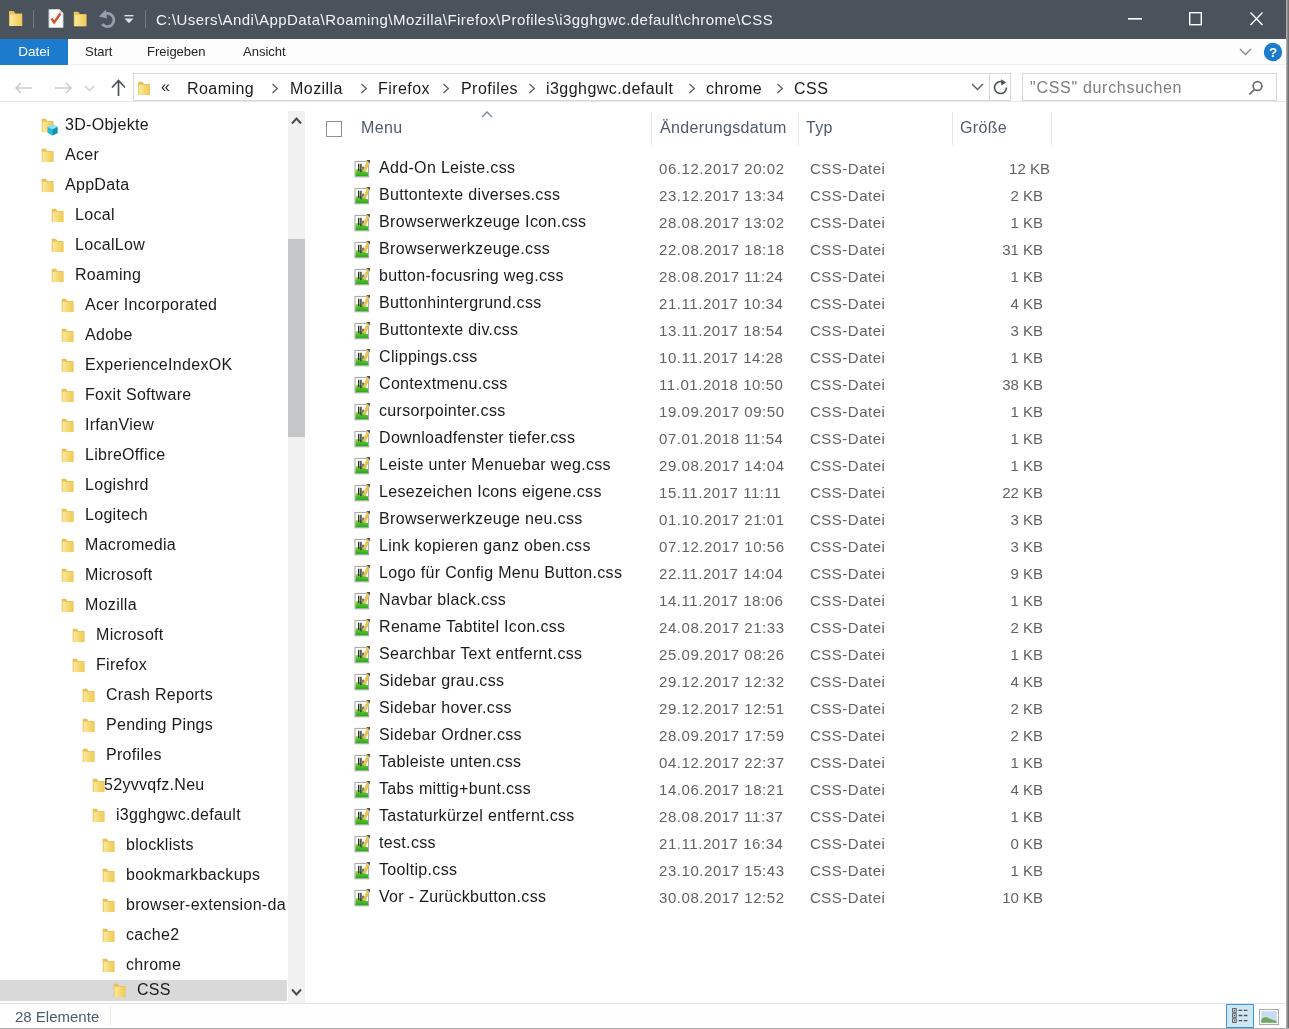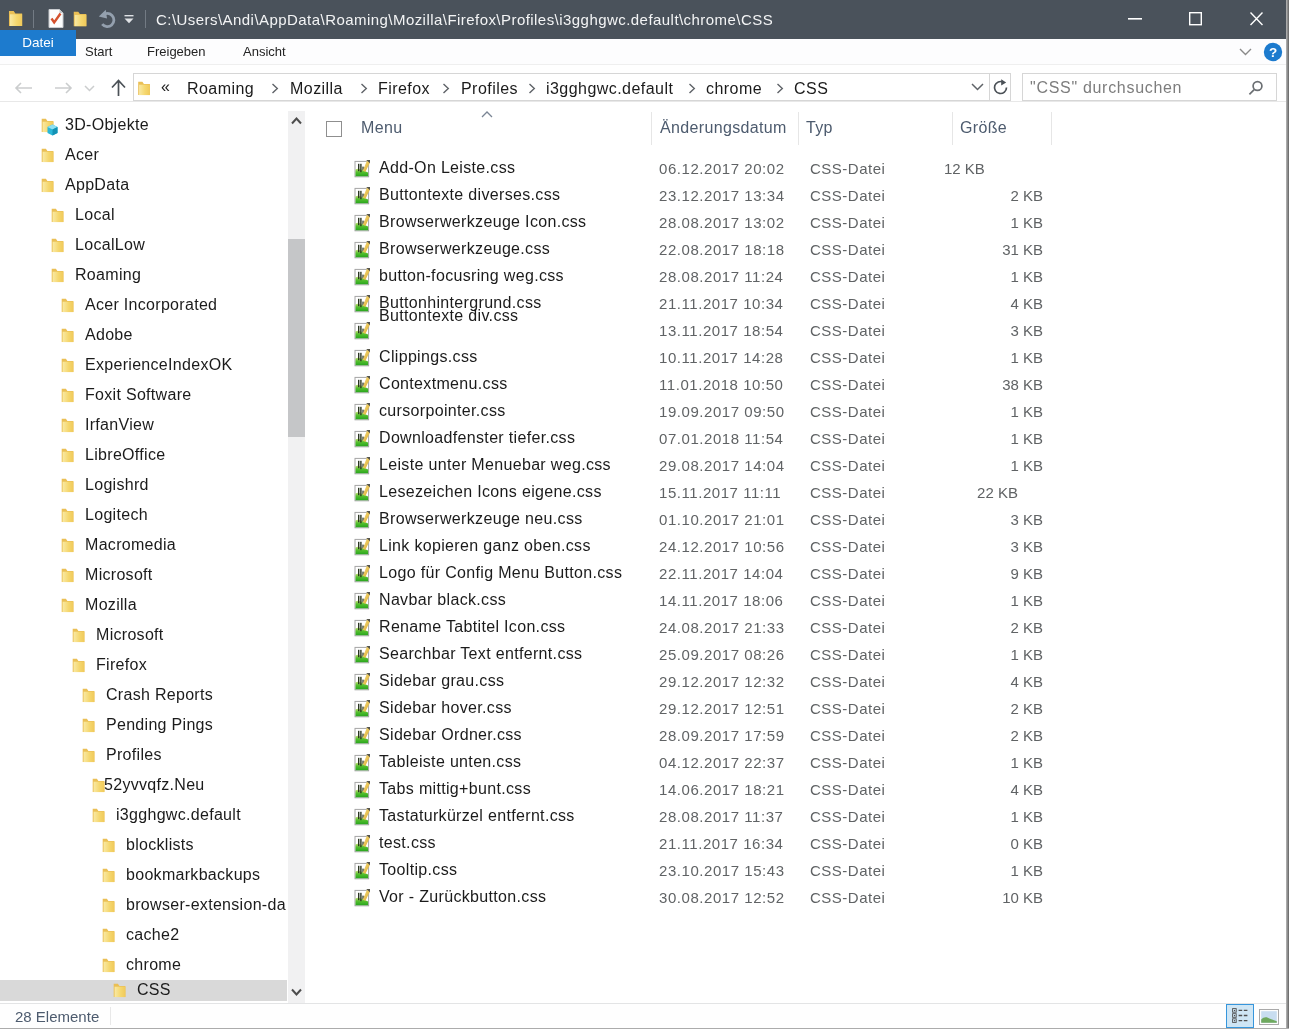--- a/index.html
+++ b/index.html
@@ -3,21 +3,21 @@
 
 *{margin:0;padding:0;box-sizing:border-box;}
 svg{display:block;}
 html,body{width:1289px;height:1029px;overflow:hidden;}
 body{font-family:"Liberation Sans",sans-serif;position:relative;background:#fff;}
 .abs{position:absolute;}
 .titlebar{left:0;top:0;width:1289px;height:39px;background:#4a525b;}
 .ttxt{left:156px;top:11px;font-size:15px;color:#f3f4f5;letter-spacing:0.45px;white-space:nowrap;}
 .qsep{width:1px;height:18px;background:#737b84;top:10px;}
 .ribbon{left:0;top:39px;width:1289px;height:26px;background:#fdfdfe;border-bottom:1px solid #efefef;}
-.dtab{left:0;top:30px;width:76px;height:26px;background:#1d7bce;color:#fff;font-size:13.5px;text-align:center;line-height:25px;}
+.dtab{left:0;top:39px;width:68px;height:26px;background:#1d7bce;color:#fff;font-size:13.5px;text-align:center;line-height:25px;}
 .rtab{top:39px;height:26px;font-size:13px;color:#242424;line-height:25px;}
 .navrow{left:0;top:65px;width:1289px;height:37px;background:#fff;border-bottom:1px solid #e8e8e8;}
 .abox{left:133px;top:73px;width:878px;height:28px;background:#fff;border:1px solid #d6d6d6;}
 .sbox{left:1022px;top:73px;width:255px;height:28px;background:#fff;border:1px solid #d6d6d6;}
 .crumb{top:80px;font-size:16px;color:#1b1b1b;white-space:nowrap;letter-spacing:0.45px;}
 .stxt{left:1030px;top:79px;font-size:16px;color:#7d7d7d;white-space:nowrap;letter-spacing:0.7px;}
 .tree{font-size:16px;color:#1b1b1b;white-space:nowrap;letter-spacing:0.3px;}
 .sel{left:0px;top:980px;width:287px;height:21px;background:#d9d9d9;}
 .strack{left:288px;top:111px;width:17px;height:892px;background:#f1f1f2;}
 .sthumb{left:288px;top:239px;width:17px;height:198px;background:#c5c6c8;}
@@ -454,21 +454,21 @@
       <rect x="6.2" y="3.8" width="1.4" height="8.4" fill="#2a3621"></rect>
       <rect x="8.4" y="6.6" width="1.2" height="3.6" fill="#2a3621"></rect>
       <circle cx="10.5" cy="8.2" r="0.9" fill="#2a3621"></circle>
       <path d="M13 0.6 L16 2.4 L11.3 12 L8.9 10.6 Z" fill="url(#pgrad)"></path>
       <path d="M12.2 0 L16 0 L16 3.2 Z" fill="#55554b"></path>
     </svg>
   </div>
 <div class="abs fname" style="left:379px;top:159px">Add-On Leiste.css</div>
 <div class="abs fmeta fdate" style="left:659px;top:160px">06.12.2017 20:02</div>
 <div class="abs fmeta ftyp" style="left:810px;top:160px">CSS-Datei</div>
-<div class="abs fmeta" style="left:944px;top:160px;width:91px;text-align:left">12 KB</div>
+<div class="abs fmeta" style="left:984px;top:160px;width:91px;text-align:center">12 KB</div>
 <div class="abs" style="left:354px;top:187px">
     <svg width="16" height="18" viewBox="0 0 16 18">
       <rect x="1" y="1.4" width="13.6" height="15.4" fill="#ffffff" stroke="#a5a5a5" stroke-width="1"></rect>
       <path d="M1.5 9.4 C3.3 8.4 5.2 8.6 7.2 9.6 C9.5 10.7 12 11.8 14.1 12.4 L14.1 16.3 L1.5 16.3 Z" fill="url(#ggrad)"></path>
       <rect x="4" y="3.8" width="1.4" height="7.4" fill="#2a3621"></rect>
       <rect x="6.2" y="3.8" width="1.4" height="8.4" fill="#2a3621"></rect>
       <rect x="8.4" y="6.6" width="1.2" height="3.6" fill="#2a3621"></rect>
       <circle cx="10.5" cy="8.2" r="0.9" fill="#2a3621"></circle>
       <path d="M13 0.6 L16 2.4 L11.3 12 L8.9 10.6 Z" fill="url(#pgrad)"></path>
       <path d="M12.2 0 L16 0 L16 3.2 Z" fill="#55554b"></path>
@@ -547,21 +547,21 @@
       <rect x="1" y="1.4" width="13.6" height="15.4" fill="#ffffff" stroke="#a5a5a5" stroke-width="1"></rect>
       <path d="M1.5 9.4 C3.3 8.4 5.2 8.6 7.2 9.6 C9.5 10.7 12 11.8 14.1 12.4 L14.1 16.3 L1.5 16.3 Z" fill="url(#ggrad)"></path>
       <rect x="4" y="3.8" width="1.4" height="7.4" fill="#2a3621"></rect>
       <rect x="6.2" y="3.8" width="1.4" height="8.4" fill="#2a3621"></rect>
       <rect x="8.4" y="6.6" width="1.2" height="3.6" fill="#2a3621"></rect>
       <circle cx="10.5" cy="8.2" r="0.9" fill="#2a3621"></circle>
       <path d="M13 0.6 L16 2.4 L11.3 12 L8.9 10.6 Z" fill="url(#pgrad)"></path>
       <path d="M12.2 0 L16 0 L16 3.2 Z" fill="#55554b"></path>
     </svg>
   </div>
-<div class="abs fname" style="left:379px;top:307px">Buttontexte div.css</div>
+<div class="abs fname" style="left:379px;top:321px">Buttontexte div.css</div>
 <div class="abs fmeta fdate" style="left:659px;top:322px">13.11.2017 18:54</div>
 <div class="abs fmeta ftyp" style="left:810px;top:322px">CSS-Datei</div>
 <div class="abs fmeta" style="left:952px;top:322px;width:91px;text-align:right">3 KB</div>
 <div class="abs" style="left:354px;top:349px">
     <svg width="16" height="18" viewBox="0 0 16 18">
       <rect x="1" y="1.4" width="13.6" height="15.4" fill="#ffffff" stroke="#a5a5a5" stroke-width="1"></rect>
       <path d="M1.5 9.4 C3.3 8.4 5.2 8.6 7.2 9.6 C9.5 10.7 12 11.8 14.1 12.4 L14.1 16.3 L1.5 16.3 Z" fill="url(#ggrad)"></path>
       <rect x="4" y="3.8" width="1.4" height="7.4" fill="#2a3621"></rect>
       <rect x="6.2" y="3.8" width="1.4" height="8.4" fill="#2a3621"></rect>
       <rect x="8.4" y="6.6" width="1.2" height="3.6" fill="#2a3621"></rect>
@@ -646,21 +646,21 @@
       <rect x="6.2" y="3.8" width="1.4" height="8.4" fill="#2a3621"></rect>
       <rect x="8.4" y="6.6" width="1.2" height="3.6" fill="#2a3621"></rect>
       <circle cx="10.5" cy="8.2" r="0.9" fill="#2a3621"></circle>
       <path d="M13 0.6 L16 2.4 L11.3 12 L8.9 10.6 Z" fill="url(#pgrad)"></path>
       <path d="M12.2 0 L16 0 L16 3.2 Z" fill="#55554b"></path>
     </svg>
   </div>
 <div class="abs fname" style="left:379px;top:483px">Lesezeichen Icons eigene.css</div>
 <div class="abs fmeta fdate" style="left:659px;top:484px">15.11.2017 11:11</div>
 <div class="abs fmeta ftyp" style="left:810px;top:484px">CSS-Datei</div>
-<div class="abs fmeta" style="left:952px;top:484px;width:91px;text-align:center">22 KB</div>
+<div class="abs fmeta" style="left:952px;top:484px;width:91px;text-align:right">22 KB</div>
 <div class="abs" style="left:354px;top:511px">
     <svg width="16" height="18" viewBox="0 0 16 18">
       <rect x="1" y="1.4" width="13.6" height="15.4" fill="#ffffff" stroke="#a5a5a5" stroke-width="1"></rect>
       <path d="M1.5 9.4 C3.3 8.4 5.2 8.6 7.2 9.6 C9.5 10.7 12 11.8 14.1 12.4 L14.1 16.3 L1.5 16.3 Z" fill="url(#ggrad)"></path>
       <rect x="4" y="3.8" width="1.4" height="7.4" fill="#2a3621"></rect>
       <rect x="6.2" y="3.8" width="1.4" height="8.4" fill="#2a3621"></rect>
       <rect x="8.4" y="6.6" width="1.2" height="3.6" fill="#2a3621"></rect>
       <circle cx="10.5" cy="8.2" r="0.9" fill="#2a3621"></circle>
       <path d="M13 0.6 L16 2.4 L11.3 12 L8.9 10.6 Z" fill="url(#pgrad)"></path>
       <path d="M12.2 0 L16 0 L16 3.2 Z" fill="#55554b"></path>
@@ -676,21 +676,21 @@
       <path d="M1.5 9.4 C3.3 8.4 5.2 8.6 7.2 9.6 C9.5 10.7 12 11.8 14.1 12.4 L14.1 16.3 L1.5 16.3 Z" fill="url(#ggrad)"></path>
       <rect x="4" y="3.8" width="1.4" height="7.4" fill="#2a3621"></rect>
       <rect x="6.2" y="3.8" width="1.4" height="8.4" fill="#2a3621"></rect>
       <rect x="8.4" y="6.6" width="1.2" height="3.6" fill="#2a3621"></rect>
       <circle cx="10.5" cy="8.2" r="0.9" fill="#2a3621"></circle>
       <path d="M13 0.6 L16 2.4 L11.3 12 L8.9 10.6 Z" fill="url(#pgrad)"></path>
       <path d="M12.2 0 L16 0 L16 3.2 Z" fill="#55554b"></path>
     </svg>
   </div>
 <div class="abs fname" style="left:379px;top:537px">Link kopieren ganz oben.css</div>
-<div class="abs fmeta fdate" style="left:659px;top:538px">24.12.2017 10:56</div>
+<div class="abs fmeta fdate" style="left:659px;top:538px">07.12.2017 10:56</div>
 <div class="abs fmeta ftyp" style="left:810px;top:538px">CSS-Datei</div>
 <div class="abs fmeta" style="left:952px;top:538px;width:91px;text-align:right">3 KB</div>
 <div class="abs" style="left:354px;top:565px">
     <svg width="16" height="18" viewBox="0 0 16 18">
       <rect x="1" y="1.4" width="13.6" height="15.4" fill="#ffffff" stroke="#a5a5a5" stroke-width="1"></rect>
       <path d="M1.5 9.4 C3.3 8.4 5.2 8.6 7.2 9.6 C9.5 10.7 12 11.8 14.1 12.4 L14.1 16.3 L1.5 16.3 Z" fill="url(#ggrad)"></path>
       <rect x="4" y="3.8" width="1.4" height="7.4" fill="#2a3621"></rect>
       <rect x="6.2" y="3.8" width="1.4" height="8.4" fill="#2a3621"></rect>
       <rect x="8.4" y="6.6" width="1.2" height="3.6" fill="#2a3621"></rect>
       <circle cx="10.5" cy="8.2" r="0.9" fill="#2a3621"></circle>

